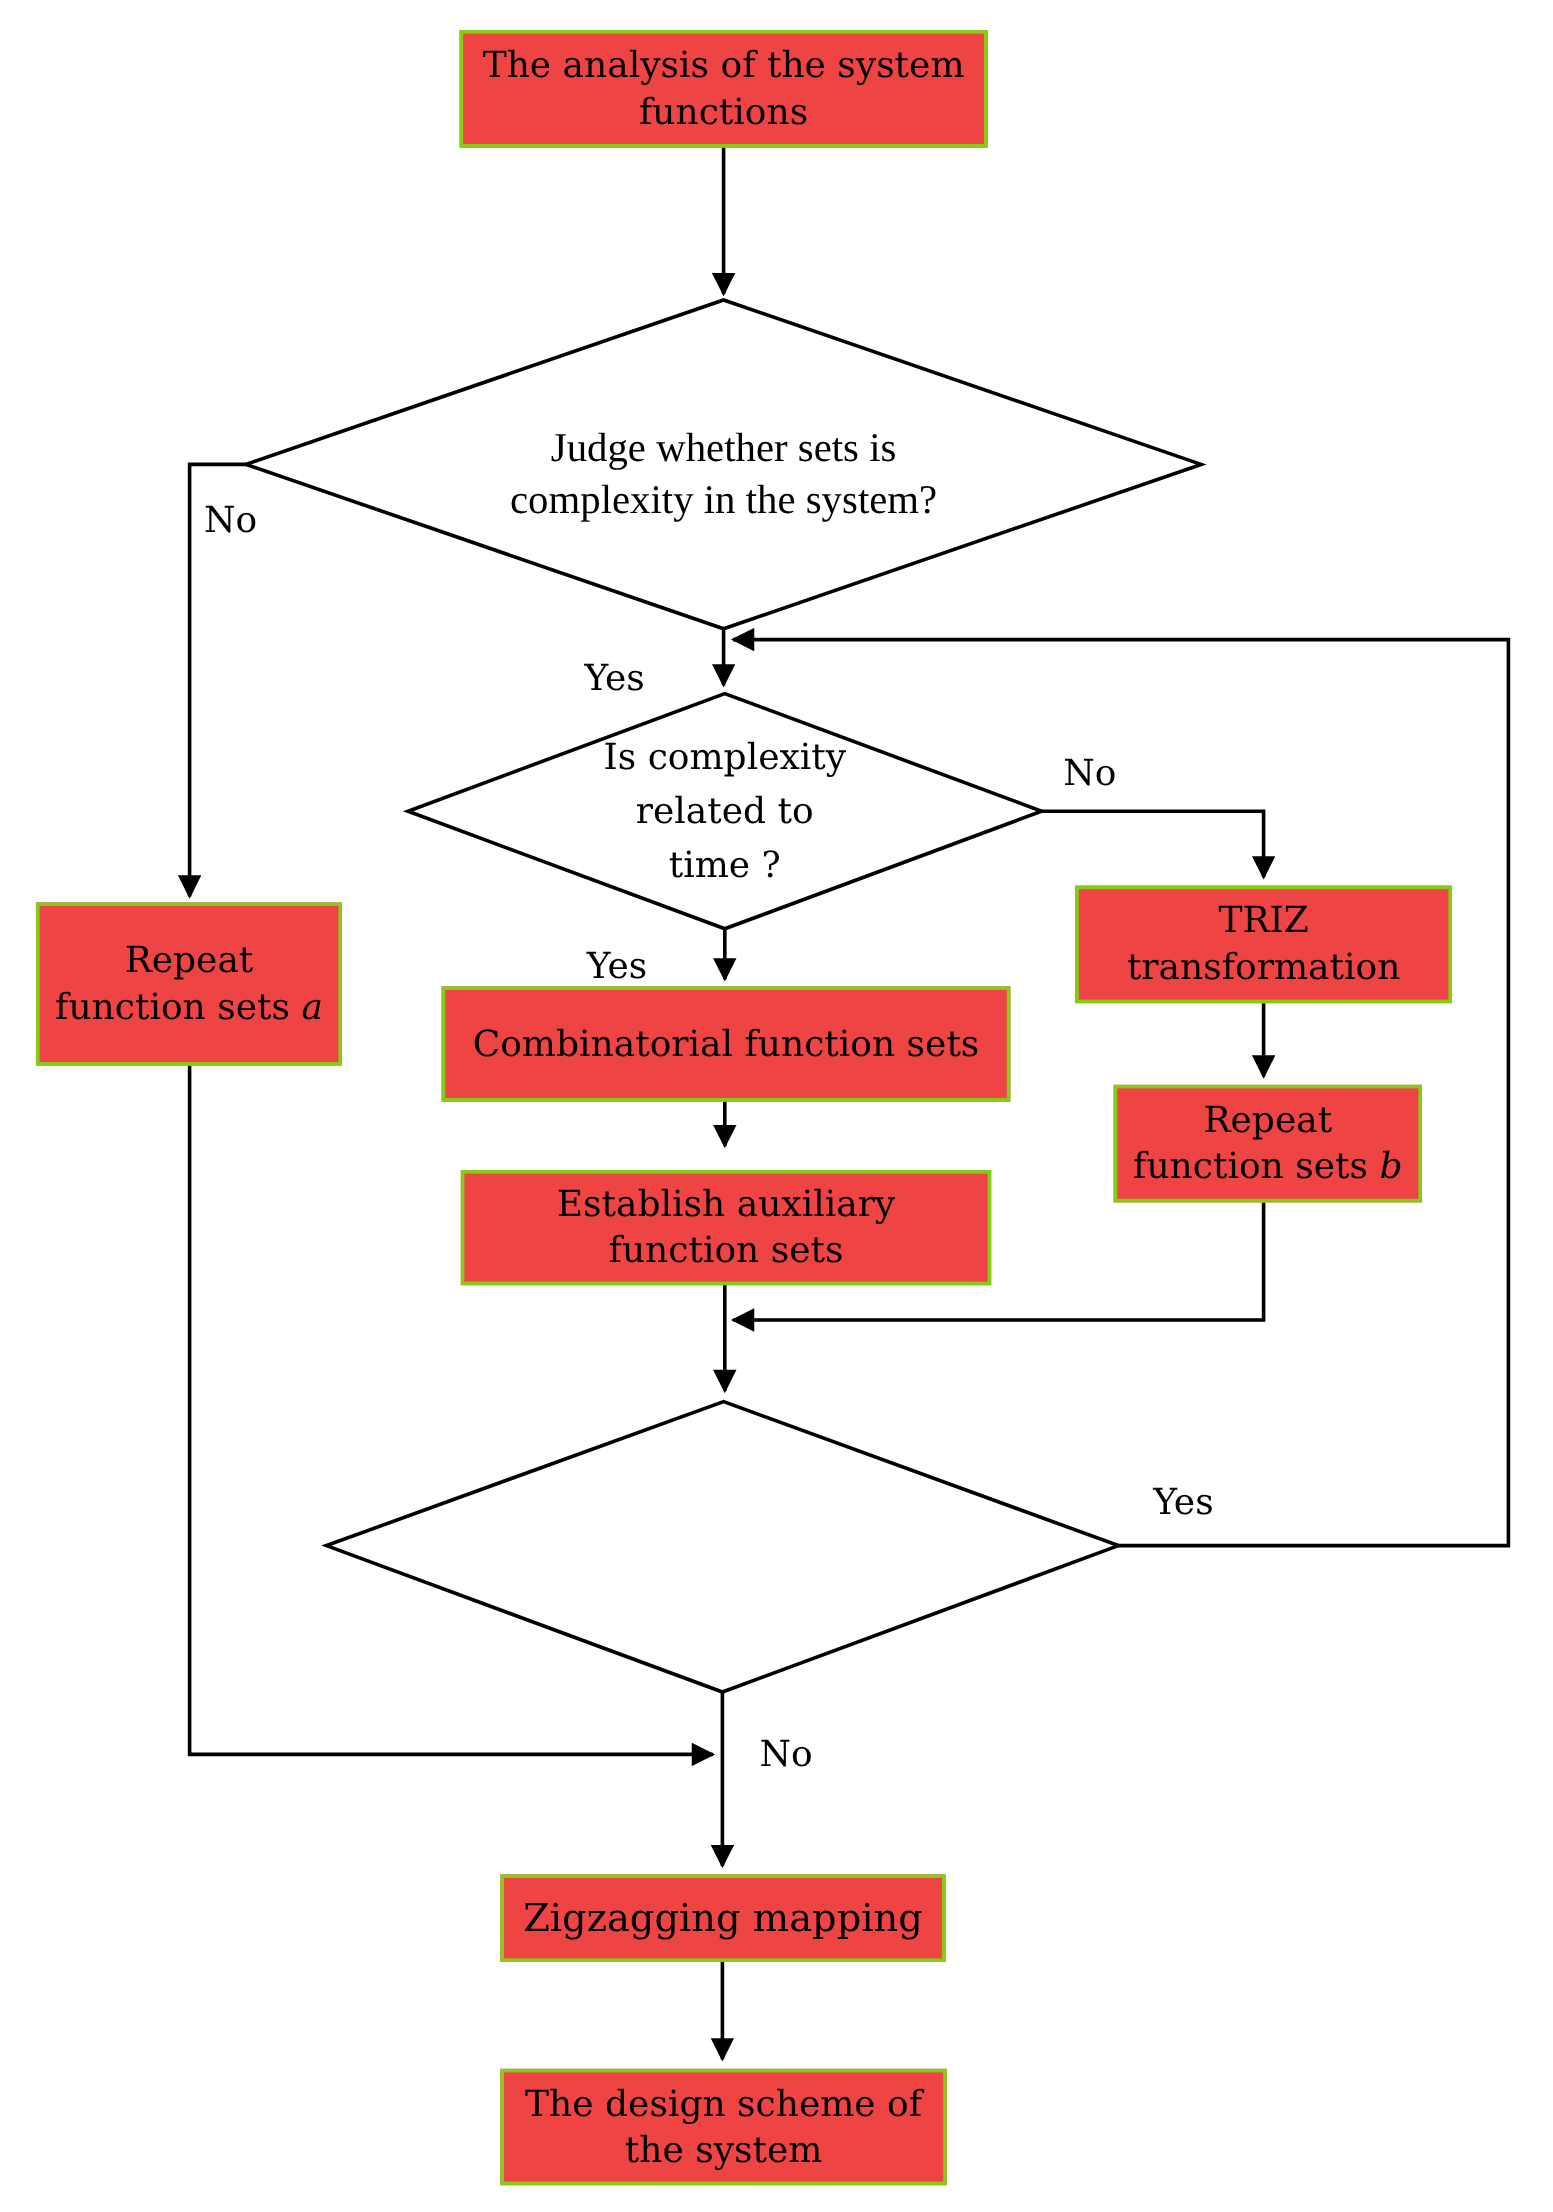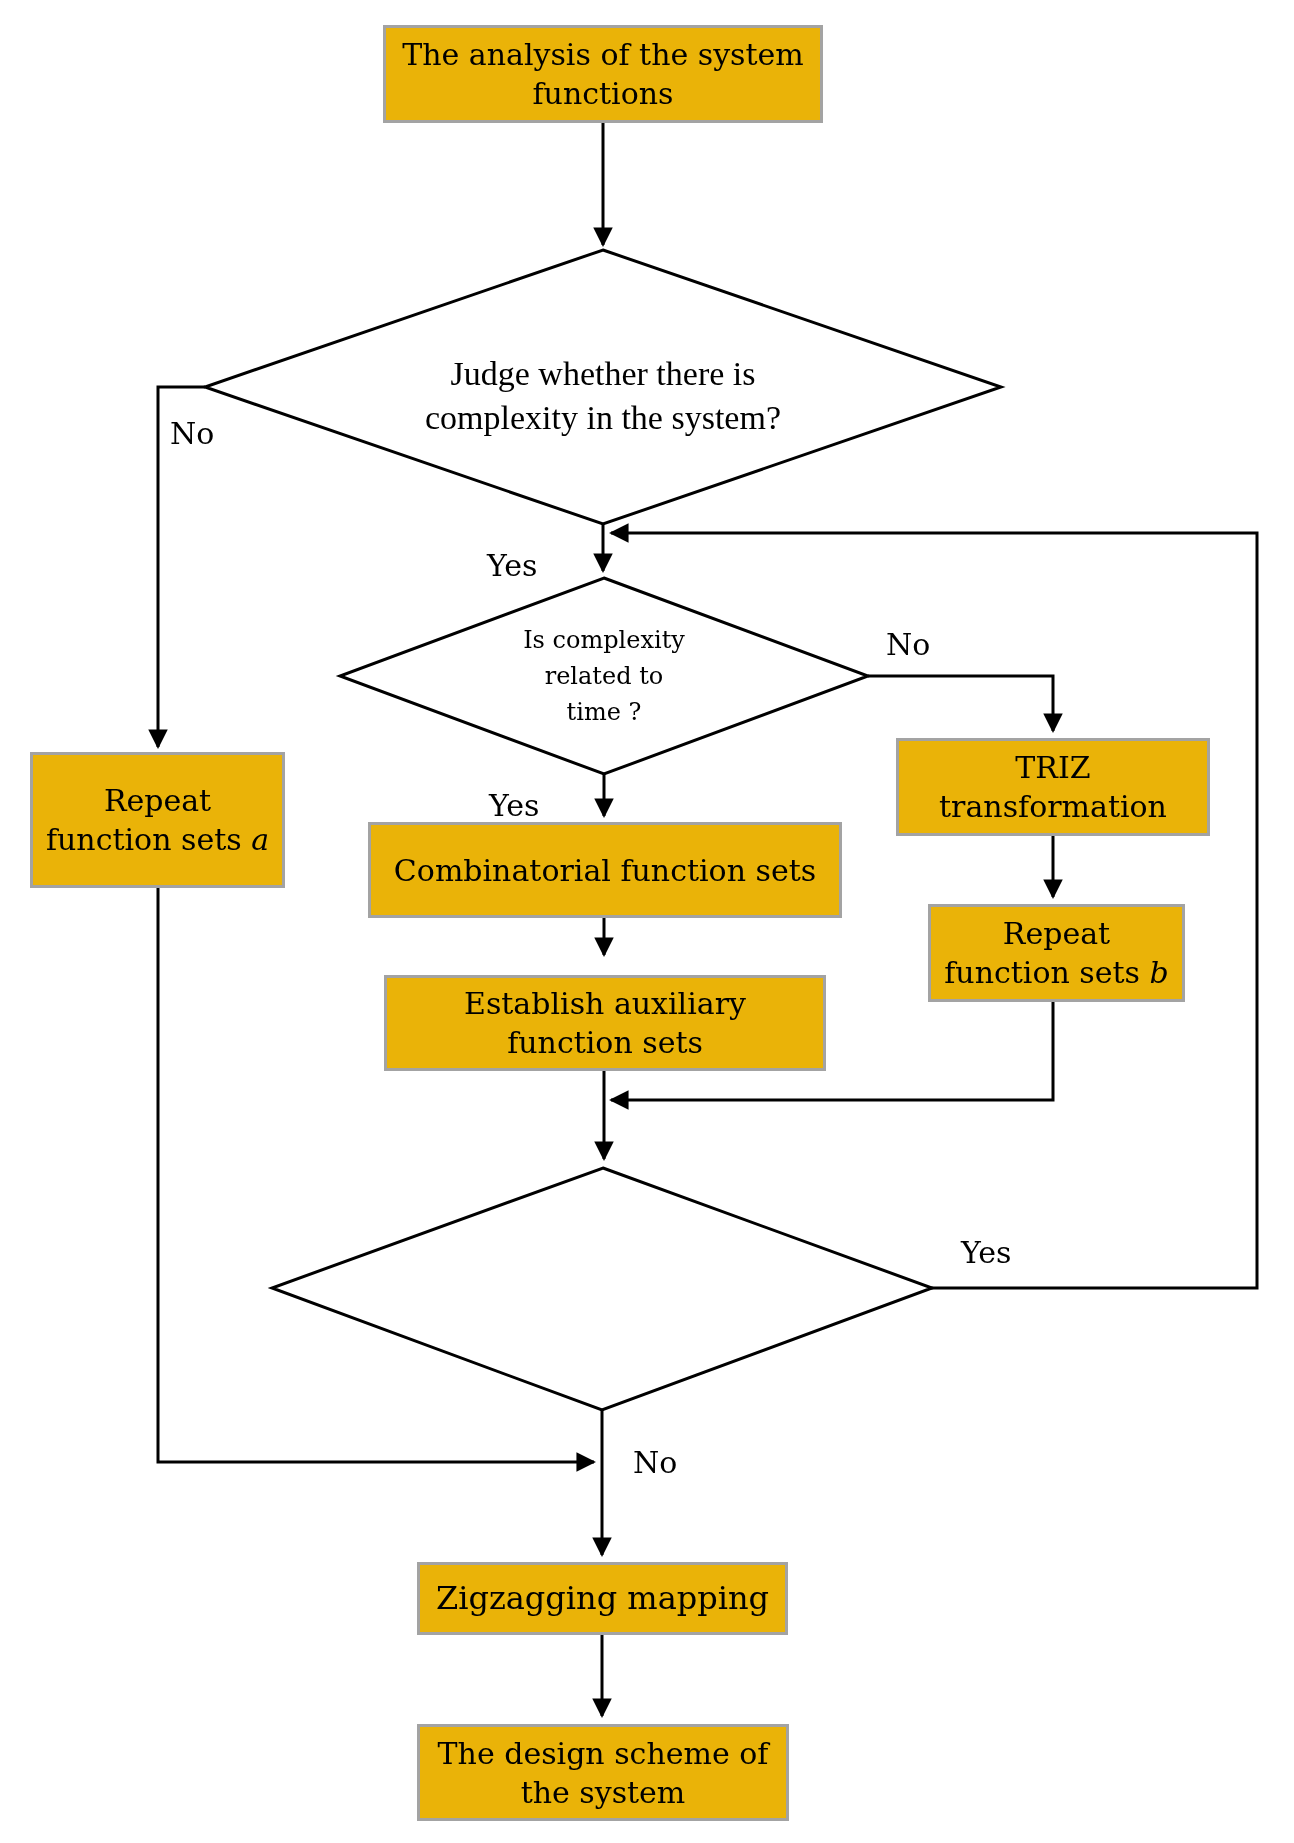--- a/index.html
+++ b/index.html
@@ -16,35 +16,35 @@
     color: #000000;
     overflow: hidden;
   }
   #wires {
     position: absolute;
     left: 0;
     top: 0;
   }
   .pbox {
     position: absolute;
-    border: 3px solid #a3a3a3;
-    background: #eab308;
+    border: 3px solid #84cc16;
+    background: #ef4444;
     display: flex;
     align-items: center;
     justify-content: center;
     text-align: center;
     font-size: 30px;
     line-height: 1.3;
     box-sizing: content-box;
   }
   .dlabel {
     position: absolute;
     transform: translate(-50%, -50%);
     text-align: center;
-    font-size: 24px;
+    font-size: 30px;
     line-height: 1.35;
     white-space: pre-line;
   }
   .dlabel.times {
     font-family: "Liberation Serif", serif;
     font-size: 34px;
     line-height: 1.3;
   }
   .dlabel.airy {
     line-height: 1.5;
@@ -122,21 +122,21 @@
 
   <div class="pbox" style="left:417px; top:1562px; width:365px; height:67px; font-size:32px;">
     <span class="pre">Zigzagging mapping</span>
   </div>
 
   <div class="pbox" style="left:417px; top:1724px; width:366px; height:91px;">
     <span class="pre">The design scheme of
 the system</span>
   </div>
 
-  <div class="dlabel times" style="left:603px; top:396px;">Judge whether there is
+  <div class="dlabel times" style="left:603px; top:396px;">Judge whether sets is
 complexity in the system?</div>
   <div class="dlabel airy" style="left:604px; top:676px;">Is complexity
 related to
 time ?</div>
 
   <div class="elabel" style="left:170px; top:417px;">No</div>
   <div class="elabel" style="left:487px; top:549px;">Yes</div>
   <div class="elabel" style="left:886px; top:628px;">No</div>
   <div class="elabel" style="left:489px; top:789px;">Yes</div>
   <div class="elabel" style="left:961px; top:1236px;">Yes</div>

